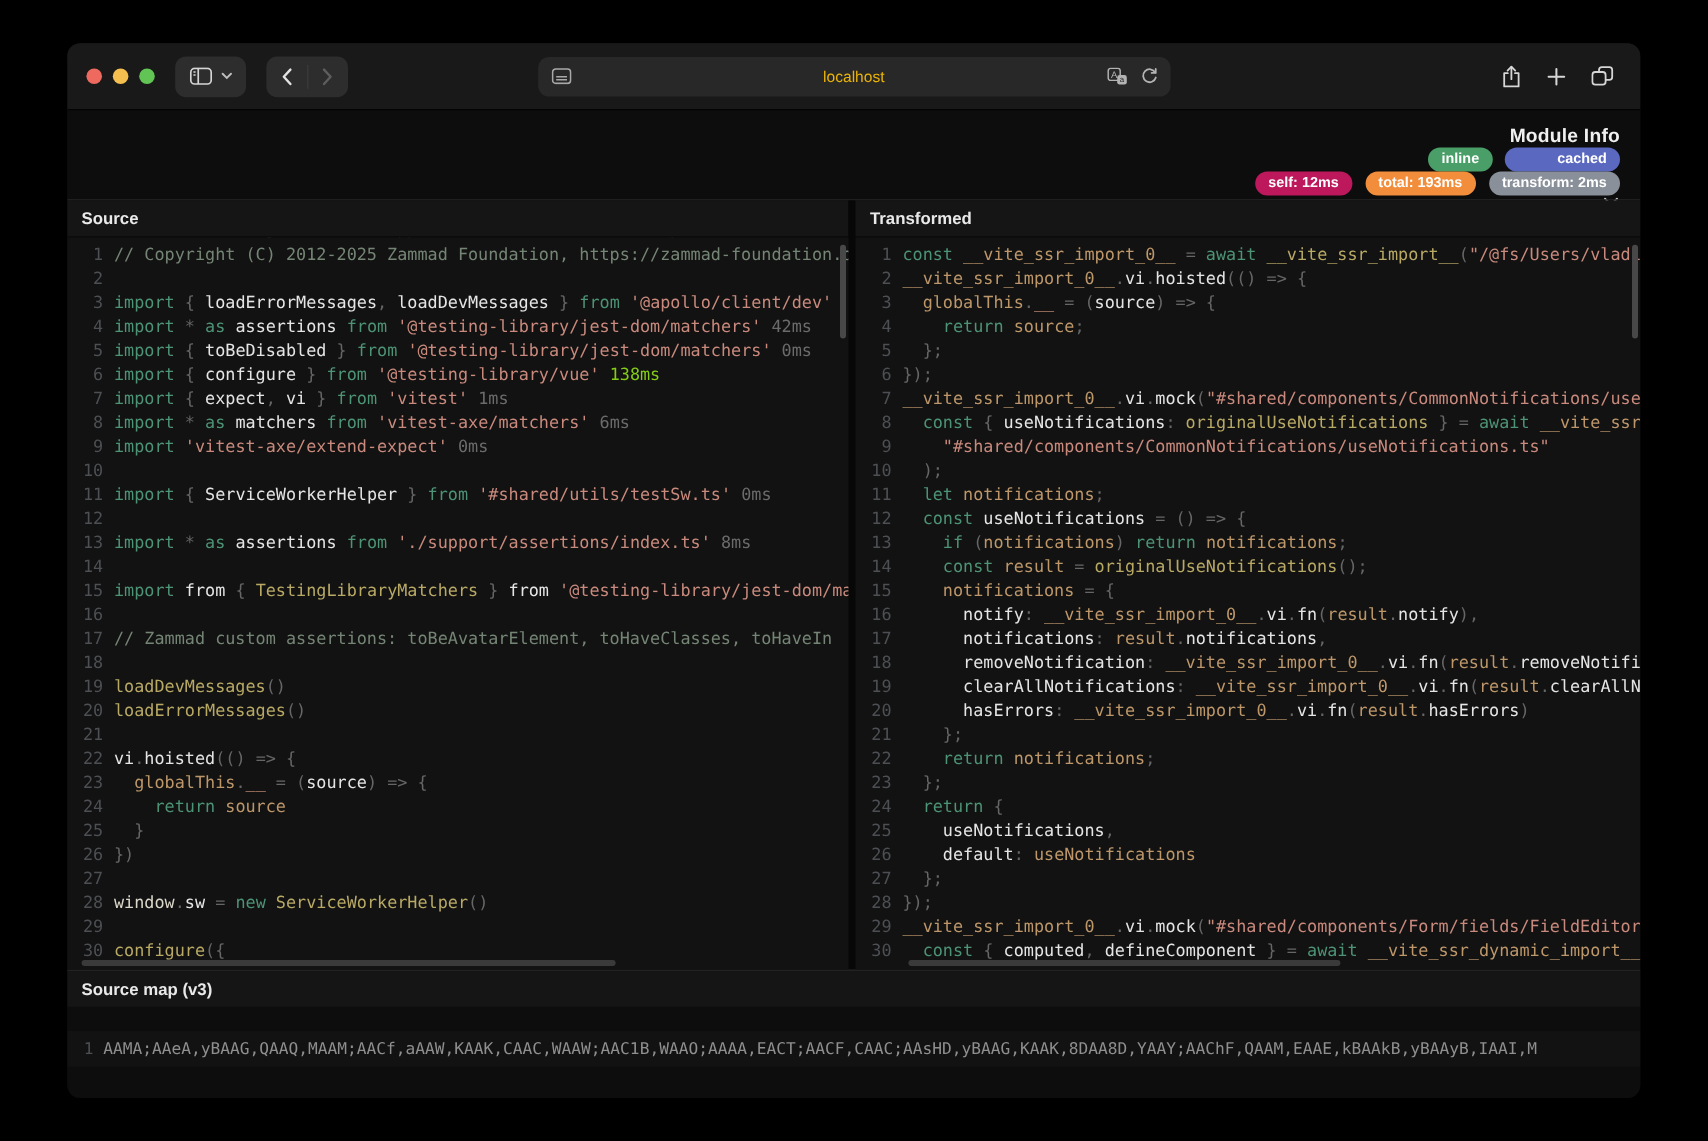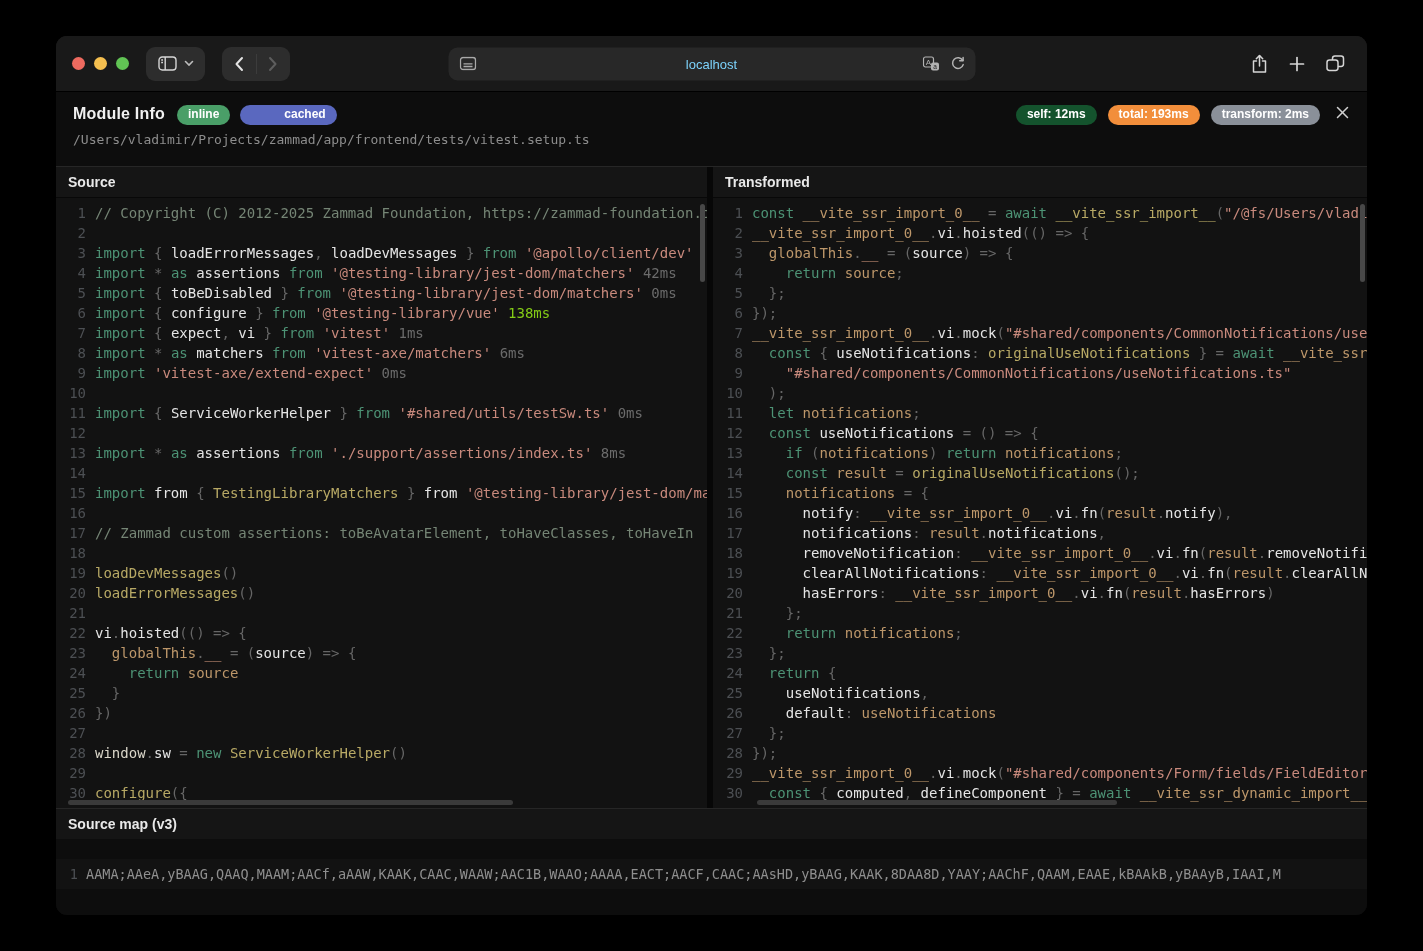--- a/index.html
+++ b/index.html
@@ -18,30 +18,30 @@
   .dot { width:13px; height:13px; border-radius:50%; }
   .tb-group { height:34px; background:#2d2d2d; border-radius:9px; display:flex;
               align-items:center; justify-content:center; }
   .tb-sidebar { width:59px; margin-left:17px; gap:7px; }
   .tb-nav { width:68px; margin-left:17px; }
   .tb-nav .half { width:34px; height:34px; display:flex; align-items:center; justify-content:center; }
   .tb-nav .sep { width:1px; height:20px; background:#3c3c3c; }
   .urlfield { position:absolute; left:50%; top:50%; transform:translate(-50%,-50%);
               width:527px; height:33px; background:#282828; border-radius:9px; }
   .urlfield .center { position:absolute; inset:0; display:flex; align-items:center;
-                      justify-content:center; color:#7dd3fc; font-size:13px; }
+                      justify-content:center; color:#eab308; font-size:13px; }
   .url-left { position:absolute; left:11px; top:50%; transform:translateY(-50%); display:flex; }
   .url-right { position:absolute; right:10px; top:50%; transform:translateY(-50%);
                display:flex; gap:11px; align-items:center; }
   .tb-actions { margin-left:auto; display:flex; gap:21px; align-items:center; padding-right:6px; }
   .icon-btn { display:flex; align-items:center; justify-content:center; background:none; border:none; cursor:default; }
 
   
   .module-header { flex:none; height:74px; padding:13px 17px 0 17px; background:#0d0d0d; }
-  .mh-row { display:flex; align-items:flex-start; }
+  .mh-row { display:flex; align-items:flex-end;flex-direction:column; }
   .mh-title { font-size:16px; font-weight:bold; color:#f0f0f0; letter-spacing:.2px; }
   .pills { display:flex; gap:10px; margin-left:12px; align-items:center; }
   .pills-right { margin-left:auto; display:flex; gap:11px; align-items:center; }
   .pill { color:#fff; font-size:12px; font-weight:bold; padding:3px 11px 4px;
           border-radius:999px; line-height:1.1; white-space:nowrap; }
   .mh-close { margin-left:15px; background:none; border:none; display:flex; }
   .mh-path { margin-top:7px; font-family:"DejaVu Sans Mono", monospace;
              font-size:13px; color:#8d8d8d; }
 
   
@@ -183,21 +183,21 @@
   </div>
 
   <div class="module-header">
     <div class="mh-row">
       <span class="mh-title">Module Info</span>
       <span class="pills">
           <span class="pill" style="background: rgb(74, 159, 104);">inline</span>
           <span class="pill" style="background: rgb(90, 104, 191); padding-left: 44px;">cached</span>
         </span>
       <span class="pills-right">
-          <span class="pill" style="background: #14532d;">self: 12ms</span>
+          <span class="pill" style="background: #be185d;">self: 12ms</span>
           <span class="pill" style="background: rgb(242, 142, 59);">total: 193ms</span>
           <span class="pill" style="background: rgb(138, 144, 153);">transform: 2ms</span>
         </span>
       <button class="mh-close">
         <svg width="15" height="15" viewBox="0 0 15 15" stroke="#cfcfcf" stroke-width="1.5" stroke-linecap="round">
           <line x1="2.5" y1="2.5" x2="12.5" y2="12.5"></line>
           <line x1="12.5" y1="2.5" x2="2.5" y2="12.5"></line>
         </svg>
       </button>
     </div>

